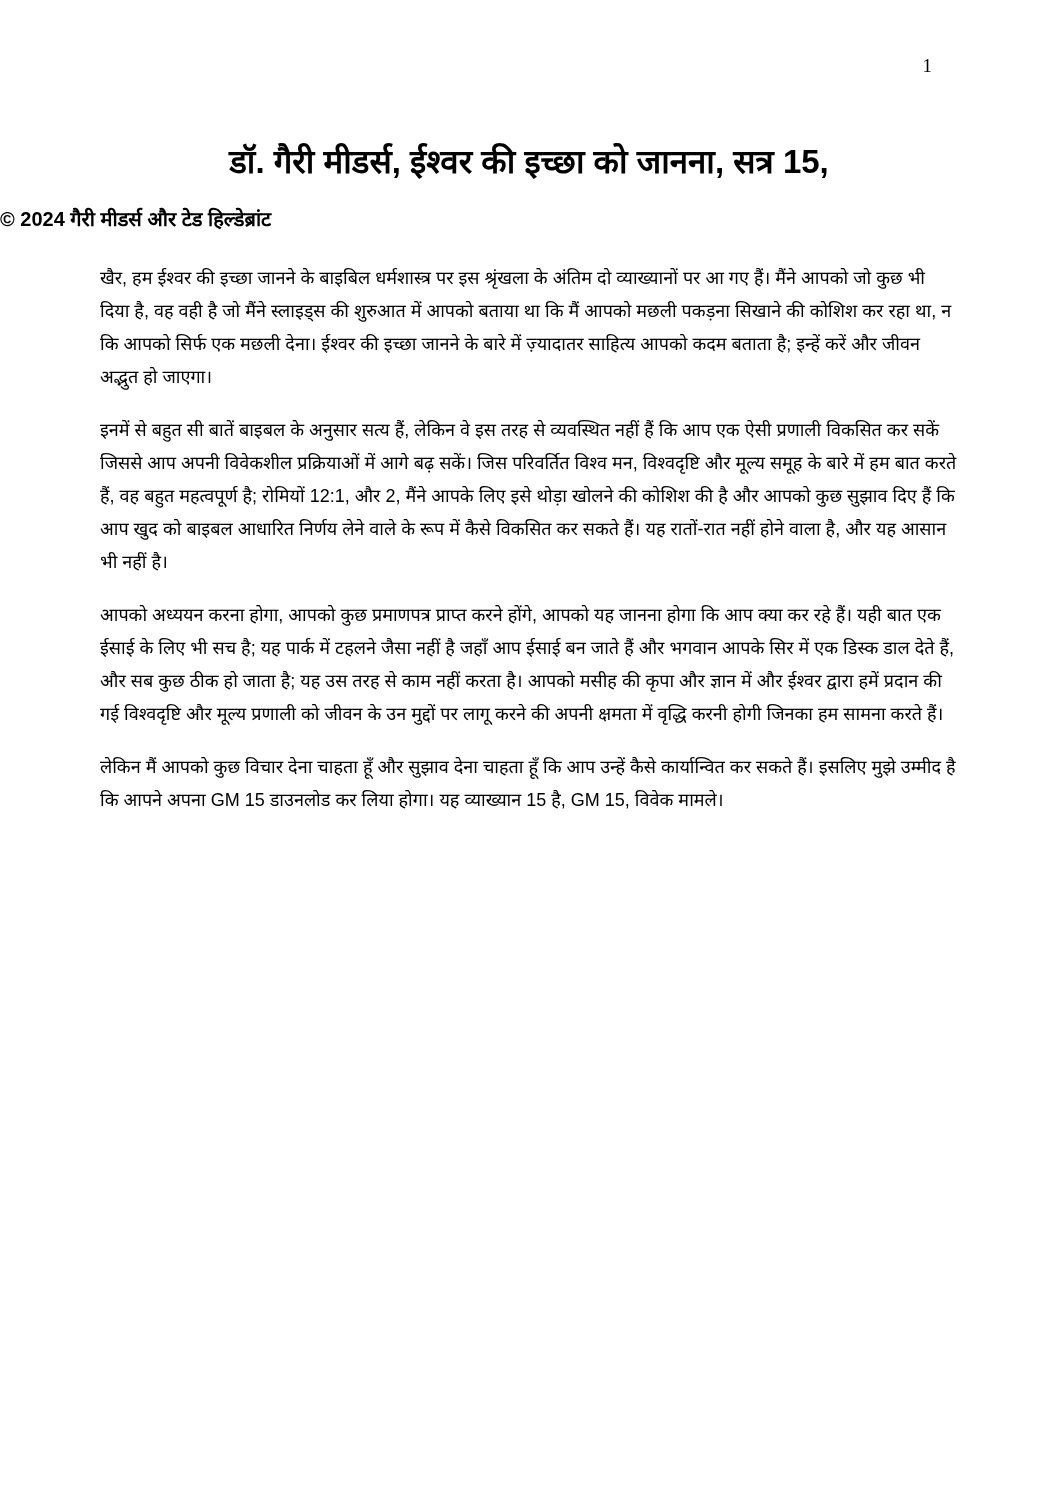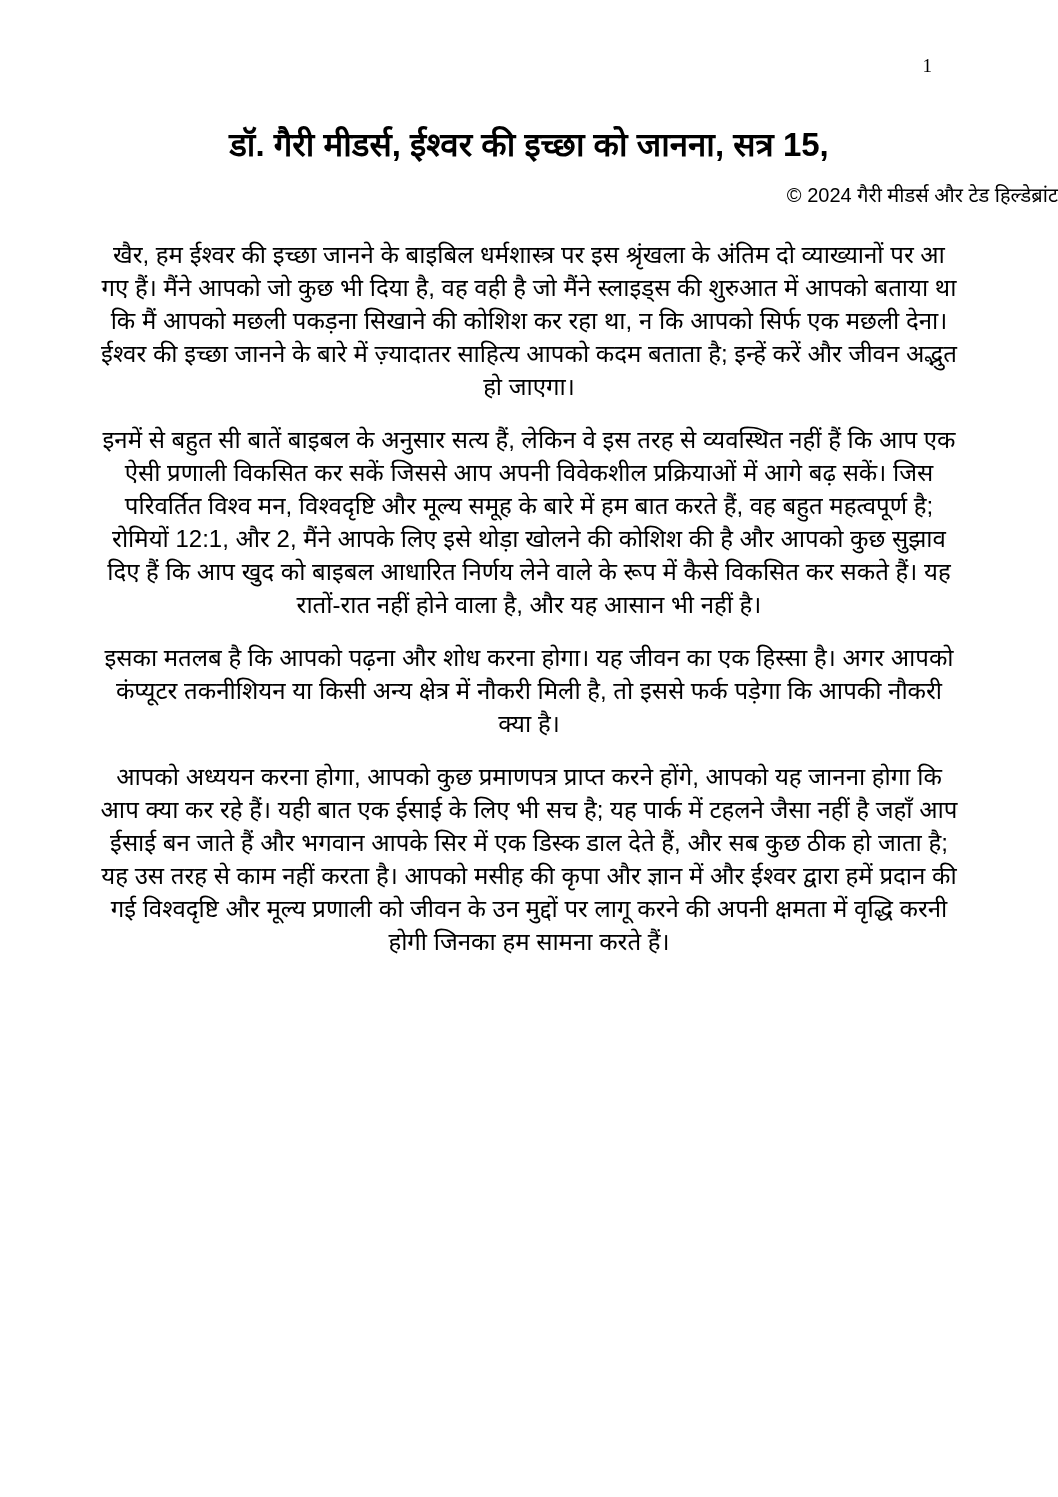--- a/index.html
+++ b/index.html
@@ -22,42 +22,43 @@
     right: 126px;
     font-family: "Liberation Serif", "DejaVu Serif", serif;
     font-size: 19px;
     line-height: 1;
     color: #000000;
   }
   .title-block {
     padding-top: 120px;
   }
   .title {
-    margin: 0 70px;
+    margin: 17px 70px;
     text-align: center;
     font-size: 33px;
     line-height: 50px;
     font-weight: bold;
     color: #000000;
   }
   .title-line {
     display: block;
   }
   .copyright {
-    text-align: right;
+    text-align: left;
     font-size: 20px;
     line-height: 30px;
     margin-top: 10px;
     color: #000000;
+    font-weight: bold;
   }
   .content {
     margin: 28px 100px 0 100px;
-    font-size: 24px;
+    font-size: 18px;
     line-height: 33px;
-    text-align: center;
+    text-align: left;
     color: #000000;
   }
   .para {
     margin: 0 0 20px 0;
   }
 </style>
 </head>
 <body>
 
 <div class="page">
@@ -67,17 +68,17 @@
   <header class="title-block">
     <h1 class="title">
       <span class="title-line">डॉ. गैरी मीडर्स, ईश्वर की इच्छा को जानना, सत्र 15,</span>
     </h1>
     <div class="copyright">© 2024 गैरी मीडर्स और टेड हिल्डेब्रांट</div>
   </header>
 
   <main class="content">
     <p class="para">खैर, हम ईश्वर की इच्छा जानने के बाइबिल धर्मशास्त्र पर इस श्रृंखला के अंतिम दो व्याख्यानों पर आ गए हैं। मैंने आपको जो कुछ भी दिया है, वह वही है जो मैंने स्लाइड्स की शुरुआत में आपको बताया था कि मैं आपको मछली पकड़ना सिखाने की कोशिश कर रहा था, न कि आपको सिर्फ एक मछली देना। ईश्वर की इच्छा जानने के बारे में ज़्यादातर साहित्य आपको कदम बताता है; इन्हें करें और जीवन अद्भुत हो जाएगा।</p>
     <p class="para">इनमें से बहुत सी बातें बाइबल के अनुसार सत्य हैं, लेकिन वे इस तरह से व्यवस्थित नहीं हैं कि आप एक ऐसी प्रणाली विकसित कर सकें जिससे आप अपनी विवेकशील प्रक्रियाओं में आगे बढ़ सकें। जिस परिवर्तित विश्व मन, विश्वदृष्टि और मूल्य समूह के बारे में हम बात करते हैं, वह बहुत महत्वपूर्ण है; रोमियों 12:1, और 2, मैंने आपके लिए इसे थोड़ा खोलने की कोशिश की है और आपको कुछ सुझाव दिए हैं कि आप खुद को बाइबल आधारित निर्णय लेने वाले के रूप में कैसे विकसित कर सकते हैं। यह रातों-रात नहीं होने वाला है, और यह आसान भी नहीं है।</p>
-    <p class="para">इसका मतलब है कि आपको पढ़ना और शोध करना होगा। यह जीवन का एक हिस्सा है। अगर आपको कंप्यूटर तकनीशियन या किसी अन्य क्षेत्र में नौकरी मिली है, तो इससे फर्क पड़ेगा कि आपकी नौकरी क्या है।</p>
     <p class="para">आपको अध्ययन करना होगा, आपको कुछ प्रमाणपत्र प्राप्त करने होंगे, आपको यह जानना होगा कि आप क्या कर रहे हैं। यही बात एक ईसाई के लिए भी सच है; यह पार्क में टहलने जैसा नहीं है जहाँ आप ईसाई बन जाते हैं और भगवान आपके सिर में एक डिस्क डाल देते हैं, और सब कुछ ठीक हो जाता है; यह उस तरह से काम नहीं करता है। आपको मसीह की कृपा और ज्ञान में और ईश्वर द्वारा हमें प्रदान की गई विश्वदृष्टि और मूल्य प्रणाली को जीवन के उन मुद्दों पर लागू करने की अपनी क्षमता में वृद्धि करनी होगी जिनका हम सामना करते हैं।</p>
+    <p class="para">लेकिन मैं आपको कुछ विचार देना चाहता हूँ और सुझाव देना चाहता हूँ कि आप उन्हें कैसे कार्यान्वित कर सकते हैं। इसलिए मुझे उम्मीद है कि आपने अपना GM 15 डाउनलोड कर लिया होगा। यह व्याख्यान 15 है, GM 15, विवेक मामले।</p>
   </main>
 
 </div>
 
 </body></html>

